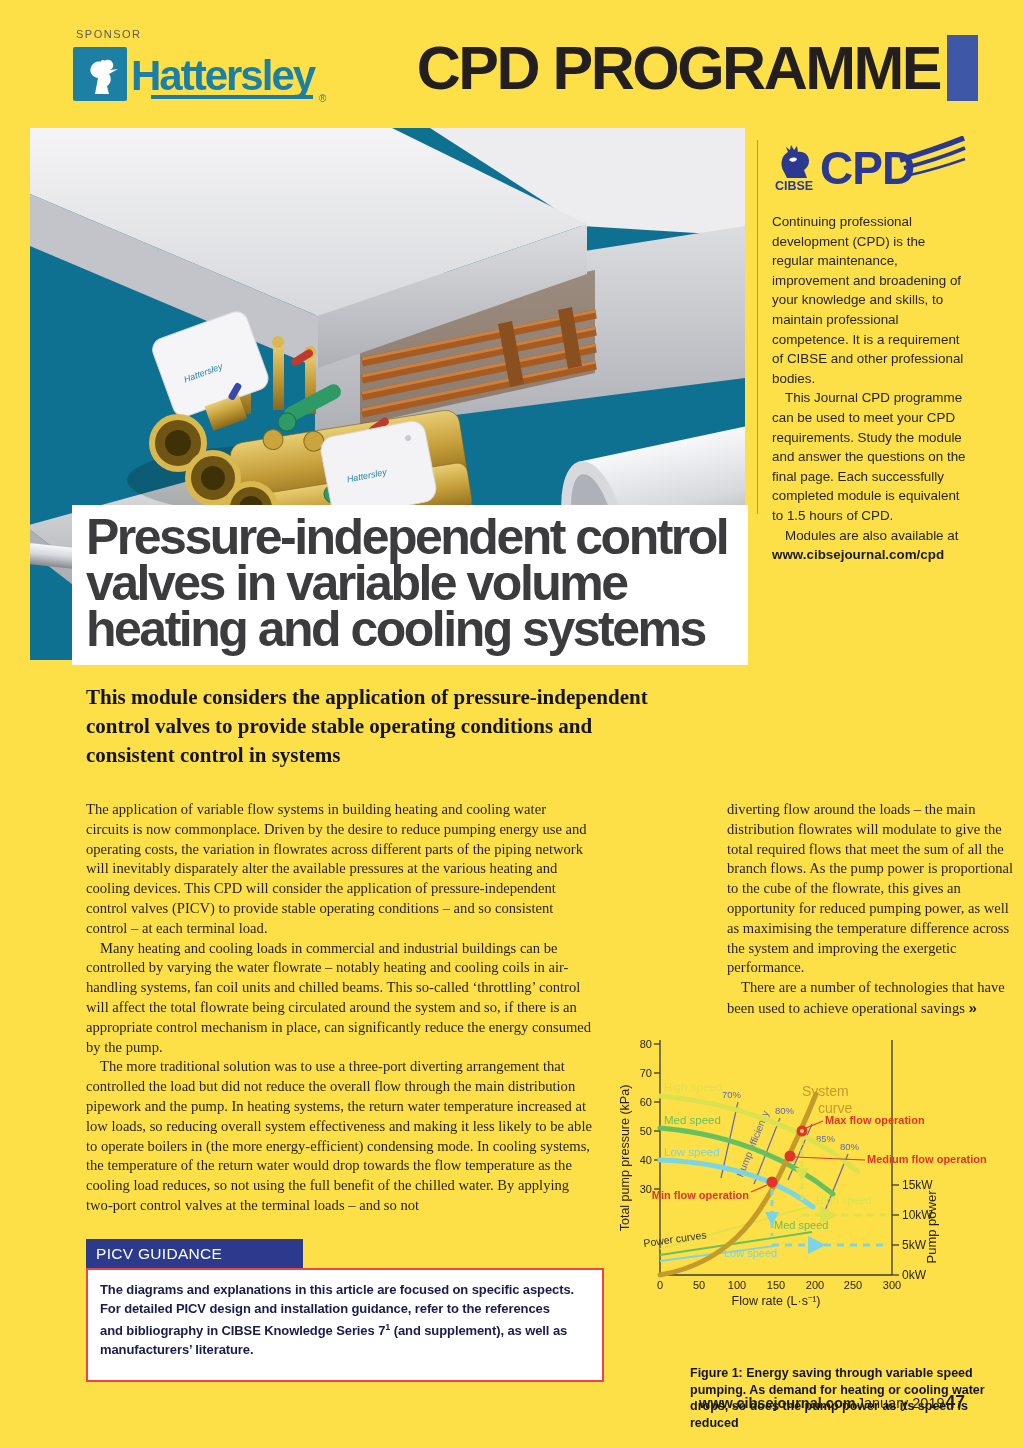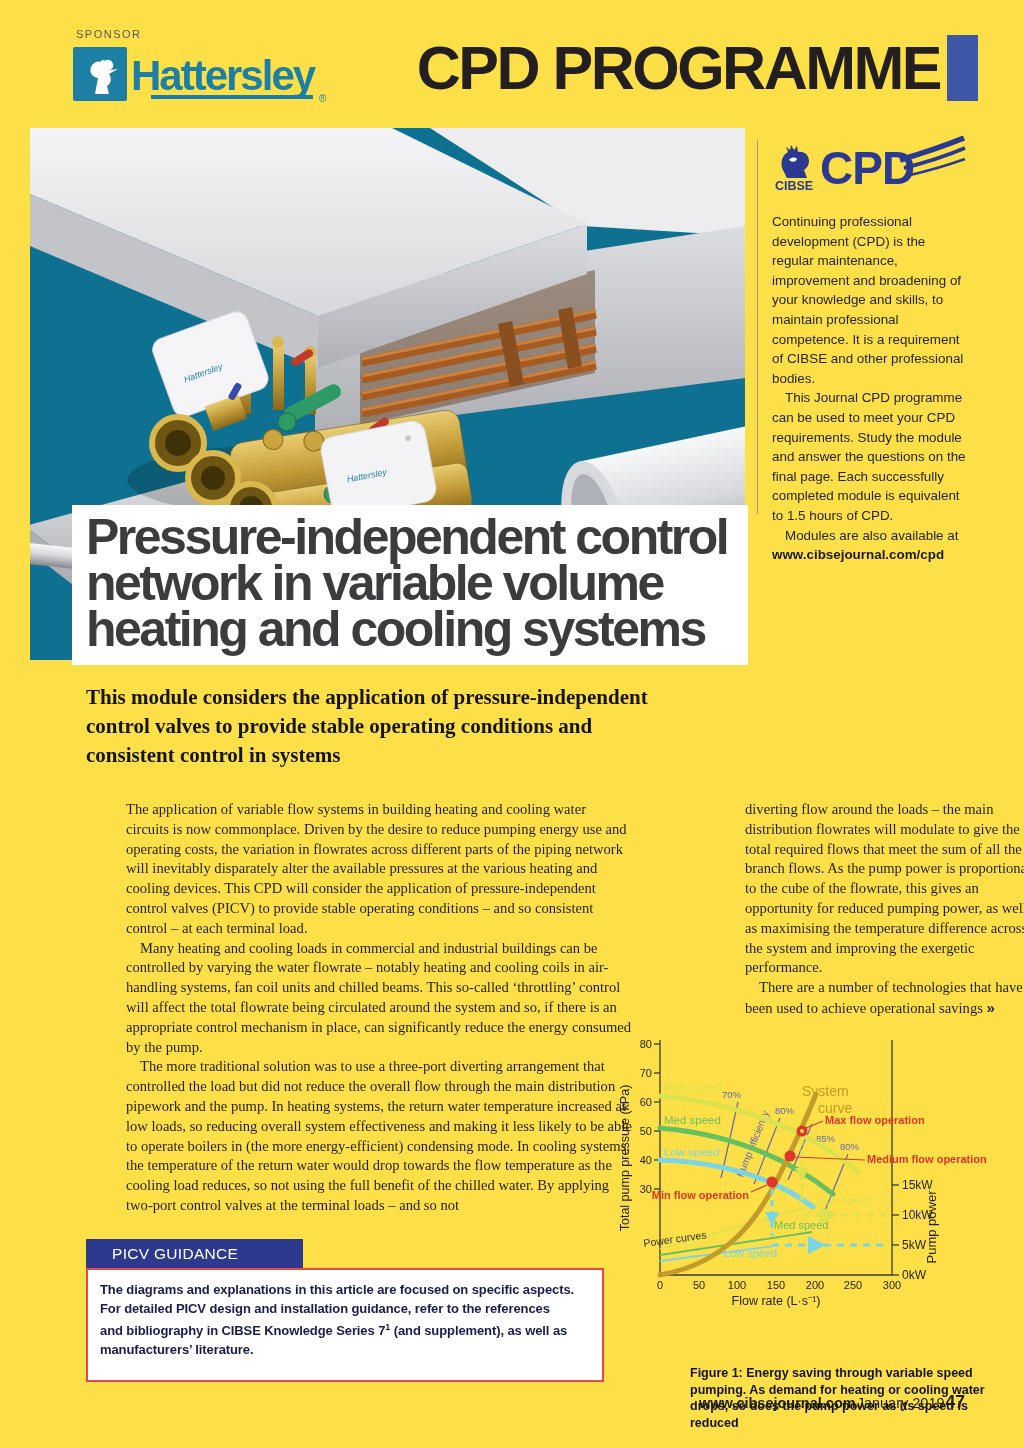--- a/index.html
+++ b/index.html
@@ -19,27 +19,27 @@
   #title-overlay { position:absolute; left:72px; top:505px; width:676px; height:160px; background:#ffffff; }
   .article-title { position:absolute; left:86px; top:514px; font-size:50px; line-height:46px; font-weight:bold; letter-spacing:-2.5px; color:#3c3b3d; }
   .standfirst { position:absolute; left:86px; top:683px; width:562px; font-family:"Liberation Serif", serif; font-size:21px; line-height:29px; color:#141414; font-weight:bold; }
   
   #sidebar-rule { position:absolute; left:757px; top:140px; width:1px; height:374px; background:#9b9b9b; }
   #cpd-panel { position:absolute; left:772px; top:136px; width:195px; }
   #cpd-panel .body { margin-top:12px; font-size:13.4px; line-height:19.6px; color:#262626; }
   #cpd-panel p.ind { text-indent:13px; }
   #cpd-panel .link { font-weight:bold; color:#1a1a1a; }
   
-  .col { position:absolute; font-family:"Liberation Serif", serif; font-size:14.6px; line-height:19.8px; color:#231f20;margin-left:40px; }
+  .col { position:absolute; font-family:"Liberation Serif", serif; font-size:14.6px; line-height:19.8px; color:#231f20; }
   #col-left { left:86px; top:800px; width:506px; }
-  #col-right { left:705px; top:800px; width:297px; }
+  #col-right { left:727px; top:800px; width:297px; }
   .col p.ind { text-indent:14px; }
   .cont-mark { font-family:"Liberation Sans", sans-serif; font-weight:bold; font-size:15px; letter-spacing:-2px; }
   
-  #guidance-header { position:absolute; left:86px; top:1239px; width:217px; height:29px; background:#2b3a8c; color:#ffffff; font-size:15.5px; line-height:29px; padding-left:26px; letter-spacing:.3px; }
+  #guidance-header { position:absolute; left:86px; top:1239px; width:217px; height:29px; background:#2b3a8c; color:#ffffff; font-size:15.5px; line-height:29px; padding-left:10px; letter-spacing:.3px; }
   #guidance-box { position:absolute; left:86px; top:1268px; width:518px; height:114px; border:2px solid #ef4444; background:#ffffff; padding:10px 12px; }
   #guidance-box .gl { font-size:13px; font-weight:bold; color:#1a1b4e; line-height:19px; letter-spacing:-0.1px; }
   #guidance-box sup { font-size:9px; }
   
   #chart { position:absolute; left:618px; top:1032px; }
   #fig-caption { position:absolute; left:690px; top:1318px; width:300px; font-size:12.5px; font-weight:bold; line-height:16.5px; color:#121220;margin-top:47px; }
   
   #footer { position:absolute; right:59px; top:1392px; display:flex; align-items:baseline; gap:1px; color:#1a1a1a; }
   #footer .site { font-weight:bold; font-size:14.5px; }
   #footer .issue { font-size:14.5px; }
@@ -173,21 +173,21 @@
           <text x="316" y="350" font-size="9" font-style="italic" fill="#2a85a8">Hattersley</text>
           <circle cx="384" cy="318" r="3" fill="#c9c9ce"></circle>
         </g>
       </g>
     </svg>
   </div>
 
   <div id="title-overlay"></div>
   <div class="article-title">
     <div>Pressure-independent control</div>
-    <div>network in variable volume</div>
+    <div>valves in variable volume</div>
     <div>heating and cooling systems</div>
   </div>
   <div class="standfirst">This module considers the application of pressure-independent control valves to provide stable operating conditions and consistent control in systems</div>
 
   <div id="sidebar-rule"></div>
   <div id="cpd-panel">
     <svg width="195" height="60" viewBox="0 0 195 60">
       <g>
         <path fill="#2b3990" d="M12,36 c-5,-8 -2,-17 4,-20 l-2,-5 4,3 1,-5 3,5 3,-4 1,6 c6,-1 11,3 11,9 c0,4 -2,7 -5,9 l3,8 h-20 z"></path>
         <path fill="#ffffff" d="M17,24 c2,-3 6,-3 8,-1 c-1,3 -5,4 -8,1 z"></path>

